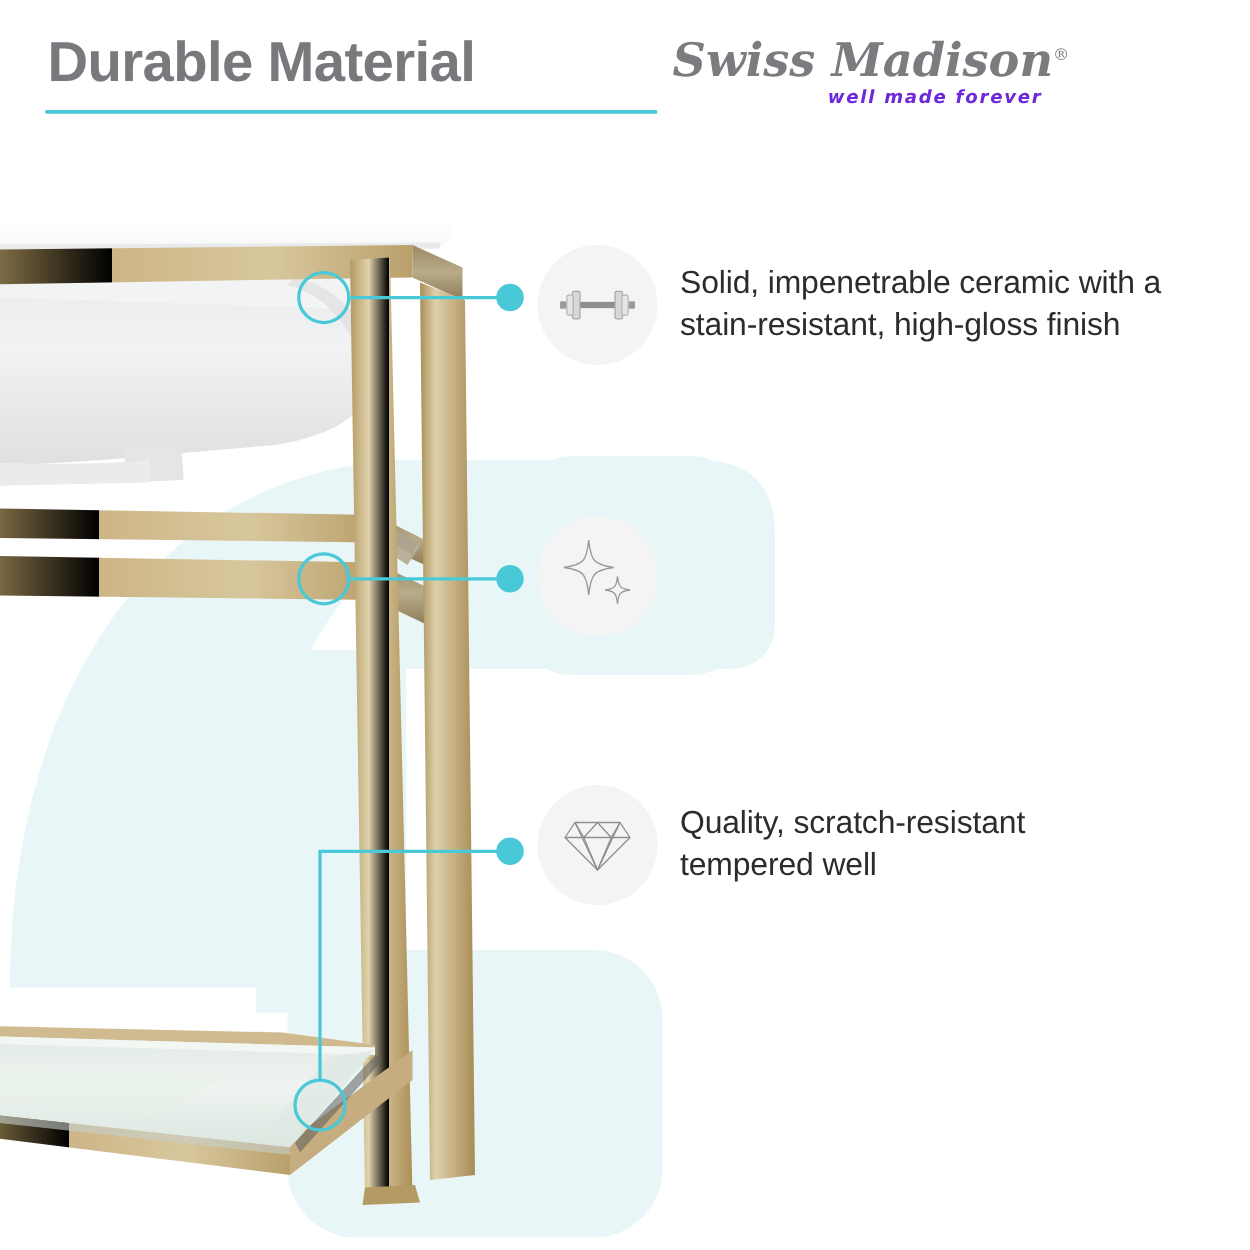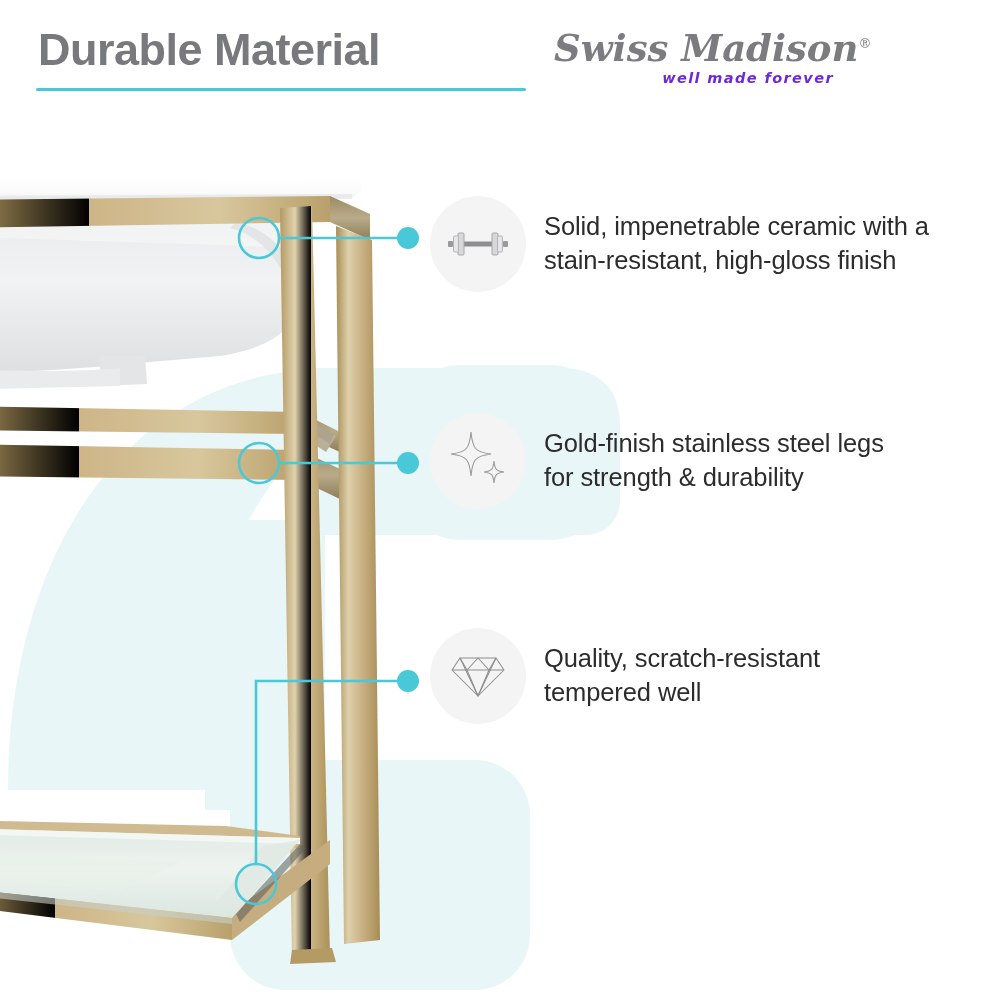--- a/index.html
+++ b/index.html
@@ -26,21 +26,21 @@
     letter-spacing:-0.5px; line-height:1.15;
   }
   .title-rule {
     position:absolute; left:36px; top:88px; width:490px; height:3px;
     background:#49c8d8; border-radius:2px;
   }
 
   
   .logo { position:absolute; right:22px; top:26px; width:300px; height:72px; z-index:6; }
   .logo-script {
-    position:absolute; left:16px; top:0; width:300px;
+    position:absolute; left:0; top:0; width:300px;
     text-align:right;
     font-family:"DejaVu Serif", serif;
     font-style:italic; font-weight:bold;
     font-size:37px; color:#7b7c80;
     letter-spacing:0px; white-space:nowrap;
   }
   .logo-reg { font-size:13px; vertical-align:super; font-style:normal; font-weight:normal; }
   .logo-tag {
     position:absolute; right:4px; top:44px;
     font-family:"DejaVu Sans", sans-serif;
@@ -285,22 +285,20 @@
 stain-resistant, high-gloss finish</div>
     </div>
 
     <div class="feature feature-2">
       <div class="icon-circle">
         <svg width="66" height="66" viewBox="0 0 66 66">
           <path d="M26 4 C27.6 20 29.6 24 46 26 C29.6 28 27.6 32 26 48 C24.4 32 22.4 28 6 26 C22.4 24 24.4 20 26 4 Z" fill="none" stroke="#9a9a9c" stroke-width="1.1"></path>
           <path d="M49 33 C49.8 41 50.8 43 59 44 C50.8 45 49.8 47 49 55 C48.2 47 47.2 45 39 44 C47.2 43 48.2 41 49 33 Z" fill="none" stroke="#9a9a9c" stroke-width="1.1"></path>
         </svg>
       </div>
-      <div class="feature-text">Gold-finish stainless steel legs
-for strength &amp; durability</div>
     </div>
 
     <div class="feature feature-3">
       <div class="icon-circle">
         <svg width="58" height="52" viewBox="0 0 58 52">
           <g fill="none" stroke="#8e8e90" stroke-width="1.05" stroke-linejoin="round">
             <path d="M11 8 L47 8 L29 46 Z"></path>
             <path d="M11 8 L3 20 L29 46 L55 20 L47 8"></path>
             <path d="M3 20 L55 20"></path>
             <path d="M11 8 L18 20 L29 46"></path>

